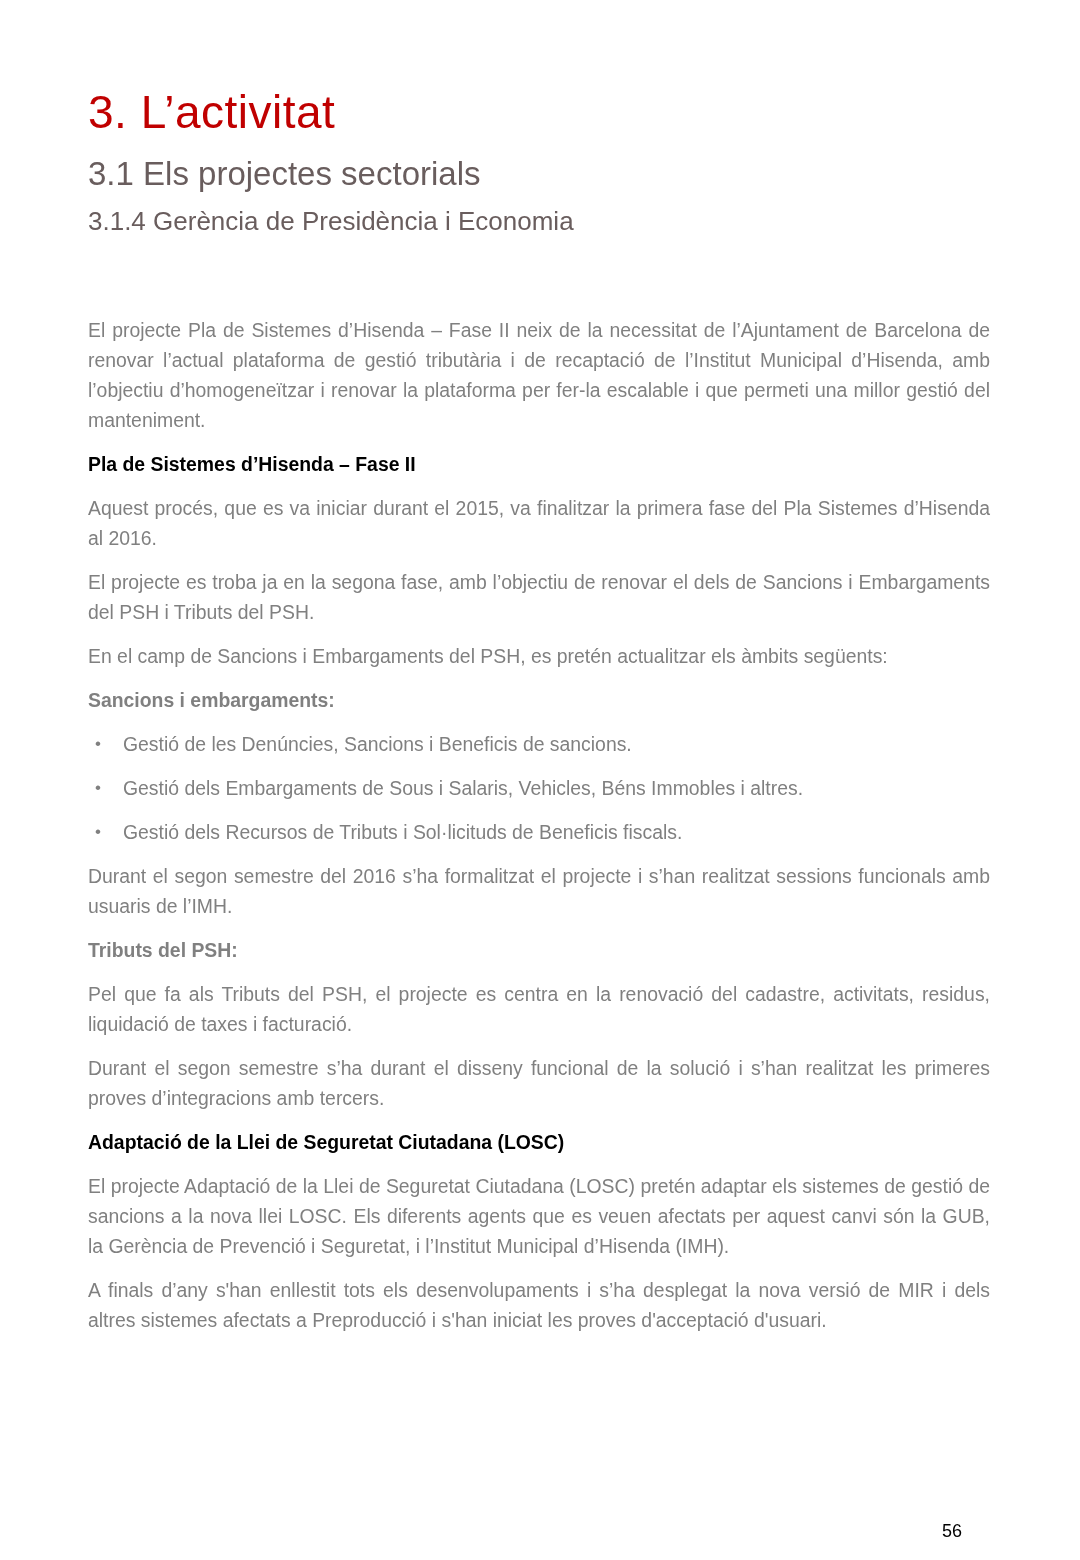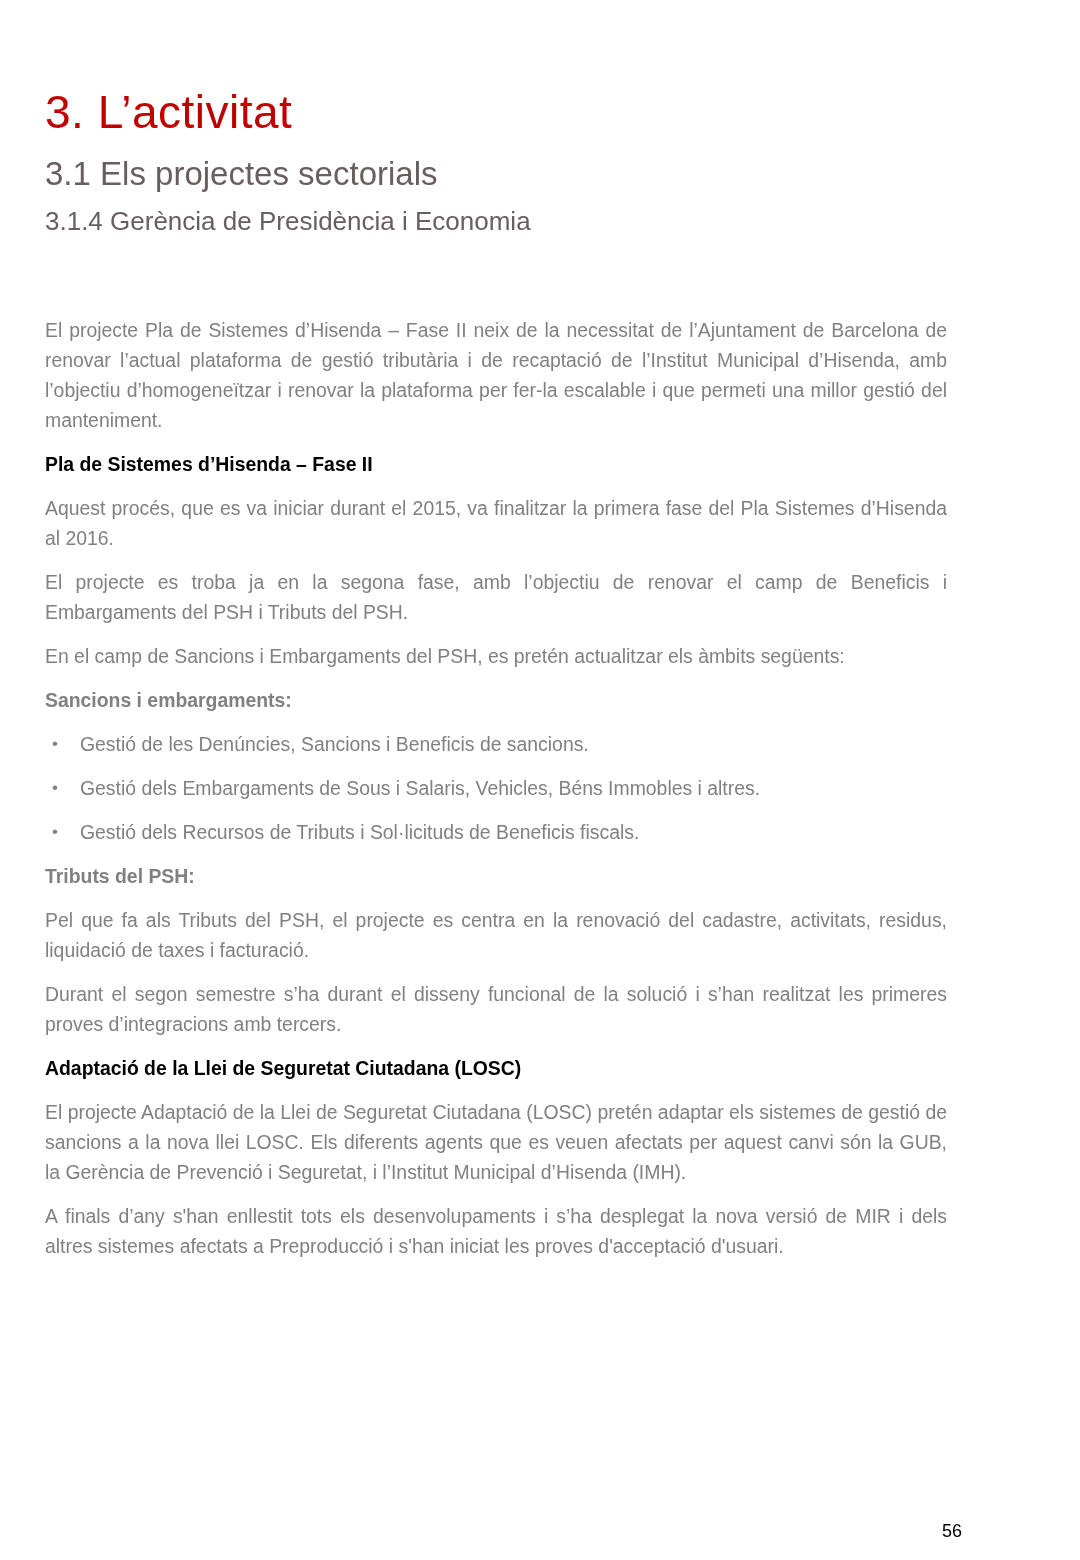--- a/index.html
+++ b/index.html
@@ -15,21 +15,21 @@
     width: 1080px;
     height: 1560px;
     position: relative;
     overflow: hidden;
   }
   .page {
     position: relative;
     width: 1080px;
     height: 1560px;
     background: #ffffff;
-    padding: 86px 88px 0 45px;
+    padding: 86px 88px 0 88px;
   }
   .chapter-title {
     font-size: 46px;
     line-height: 53px;
     font-weight: 400;
     color: var(--chapter-red, #C00000);
     letter-spacing: 0.5px;
   }
   .section-title {
     font-size: 33px;
@@ -100,41 +100,42 @@
   <h3 class="subsection-title">3.1.4 Gerència de Presidència i Economia</h3>
 
   <div class="body-text">
 
     <p class="para">El projecte Pla de Sistemes d’Hisenda – Fase II neix de la necessitat de l’Ajuntament de Barcelona de renovar l’actual plataforma de gestió tributària i de recaptació de l’Institut Municipal d’Hisenda, amb l’objectiu d’homogeneïtzar i renovar la plataforma per fer-la escalable i que permeti una millor gestió del manteniment.</p>
 
     <p class="para h-black">Pla de Sistemes d’Hisenda – Fase II</p>
 
     <p class="para">Aquest procés, que es va iniciar durant el 2015, va finalitzar la primera fase del Pla Sistemes d’Hisenda al 2016.</p>
 
-    <p class="para">El projecte es troba ja en la segona fase, amb l’objectiu de renovar el camp de Beneficis i Embargaments del PSH i Tributs del PSH.</p>
+    <p class="para">El projecte es troba ja en la segona fase, amb l’objectiu de renovar el dels de Sancions i Embargaments del PSH i Tributs del PSH.</p>
 
     <p class="para">En el camp de Sancions i Embargaments del PSH, es pretén actualitzar els àmbits següents:</p>
 
     <p class="para h-gray">Sancions i embargaments:</p>
 
     <div class="bullet">
       <span class="bullet-dot">•</span>
       <span class="bullet-text">Gestió de les Denúncies, Sancions i Beneficis de sancions.</span>
     </div>
 
     <div class="bullet">
       <span class="bullet-dot">•</span>
       <span class="bullet-text">Gestió dels Embargaments de Sous i Salaris, Vehicles, Béns Immobles i altres.</span>
     </div>
 
     <div class="bullet">
       <span class="bullet-dot">•</span>
       <span class="bullet-text">Gestió dels Recursos de Tributs i Sol·licituds de Beneficis fiscals.</span>
     </div>
 
+    <p class="para">Durant el segon semestre del 2016 s’ha formalitzat el projecte i s’han realitzat sessions funcionals amb usuaris de l’IMH.</p>
 
     <p class="para h-gray">Tributs del PSH:</p>
 
     <p class="para">Pel que fa als Tributs del PSH, el projecte es centra en la renovació del cadastre, activitats, residus, liquidació de taxes i facturació.</p>
 
     <p class="para">Durant el segon semestre s’ha durant el disseny funcional de la solució i s’han realitzat les primeres proves d’integracions amb tercers.</p>
 
     <p class="para h-black">Adaptació de la Llei de Seguretat Ciutadana (LOSC)</p>
 
     <p class="para">El projecte Adaptació de la Llei de Seguretat Ciutadana (LOSC) pretén adaptar els sistemes de gestió de sancions a la nova llei LOSC. Els diferents agents que es veuen afectats per aquest canvi són la GUB, la Gerència de Prevenció i Seguretat, i l’Institut Municipal d’Hisenda (IMH).</p>

